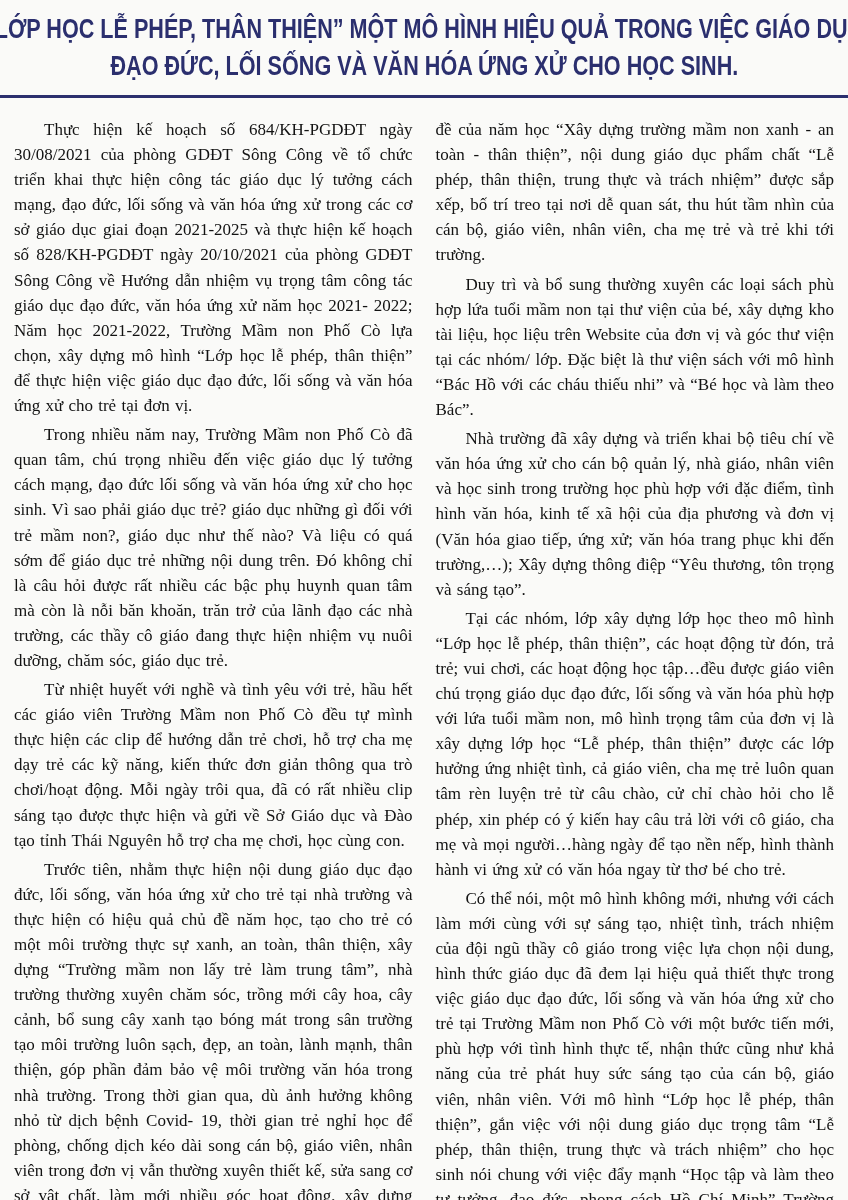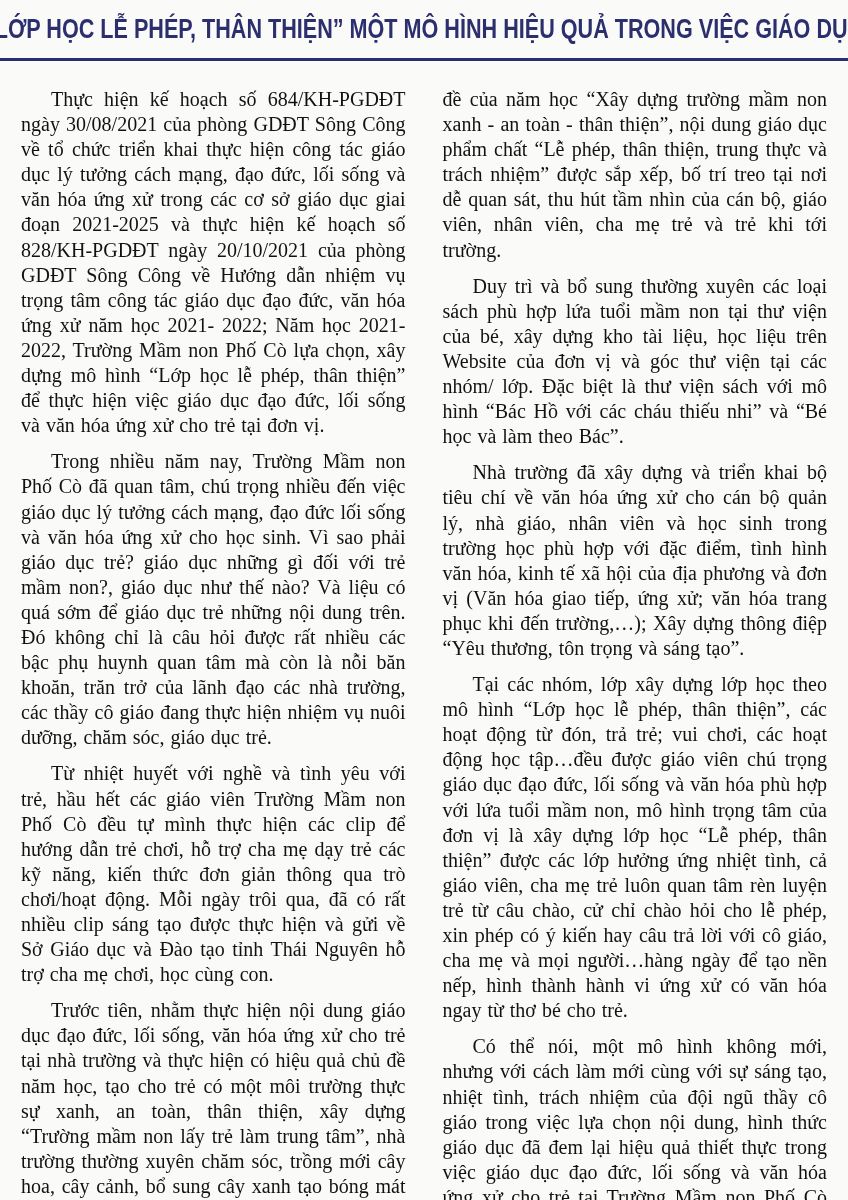--- a/index.html
+++ b/index.html
@@ -50,39 +50,42 @@
     display: flex;
     gap: 15px;
     padding: 15px 10px 0 10px;
     box-sizing: border-box;
   }
   .column {
     flex: 1 1 0;
     min-width: 0;
   }
   .column p {
-    margin: 11px;
-    font-size: 20px;
+    margin: 4px;
+    font-size: 17px;
     line-height: 25.1px;
     text-align: justify;
     text-justify: inter-word;
     word-spacing: 1px;
   }
   .column p.indent {
     text-indent: 30px;
   }
 </style>
 </head>
 <body>
 
 <div class="page">
 
   <div class="header">
     <div class="title-line">
       <span>“LỚP HỌC LỄ PHÉP, THÂN THIỆN” MỘT MÔ HÌNH HIỆU QUẢ TRONG VIỆC GIÁO DỤC</span>
+    </div>
+    <div class="title-line">
+      <span>ĐẠO ĐỨC, LỐI SỐNG VÀ VĂN HÓA ỨNG XỬ CHO HỌC SINH.</span>
     </div>
     <div class="header-rule"></div>
   </div>
 
   <div class="article">
 
     <div class="column">
       <p class="indent">Thực hiện kế hoạch số 684/KH-PGDĐT ngày 30/08/2021 của phòng GDĐT Sông Công về tổ chức triển khai thực hiện công tác giáo dục lý tưởng cách mạng, đạo đức, lối sống và văn hóa ứng xử trong các cơ sở giáo dục giai đoạn 2021-2025 và thực hiện kế hoạch số 828/KH-PGDĐT ngày 20/10/2021 của phòng GDĐT Sông Công về Hướng dẫn nhiệm vụ trọng tâm công tác giáo dục đạo đức, văn hóa ứng xử năm học 2021- 2022; Năm học 2021-2022, Trường Mầm non Phố Cò lựa chọn, xây dựng mô hình “Lớp học lễ phép, thân thiện” để thực hiện việc giáo dục đạo đức, lối sống và văn hóa ứng xử cho trẻ tại đơn vị.</p>
       <p class="indent">Trong nhiều năm nay, Trường Mầm non Phố Cò đã quan tâm, chú trọng nhiều đến việc giáo dục lý tưởng cách mạng, đạo đức lối sống và văn hóa ứng xử cho học sinh. Vì sao phải giáo dục trẻ? giáo dục những gì đối với trẻ mầm non?, giáo dục như thế nào? Và liệu có quá sớm để giáo dục trẻ những nội dung trên. Đó không chỉ là câu hỏi được rất nhiều các bậc phụ huynh quan tâm mà còn là nỗi băn khoăn, trăn trở của lãnh đạo các nhà trường, các thầy cô giáo đang thực hiện nhiệm vụ nuôi dưỡng, chăm sóc, giáo dục trẻ.</p>
       <p class="indent">Từ nhiệt huyết với nghề và tình yêu với trẻ, hầu hết các giáo viên Trường Mầm non Phố Cò đều tự mình thực hiện các clip để hướng dẫn trẻ chơi, hỗ trợ cha mẹ dạy trẻ các kỹ năng, kiến thức đơn giản thông qua trò chơi/hoạt động. Mỗi ngày trôi qua, đã có rất nhiều clip sáng tạo được thực hiện và gửi về Sở Giáo dục và Đào tạo tỉnh Thái Nguyên hỗ trợ cha mẹ chơi, học cùng con.</p>

